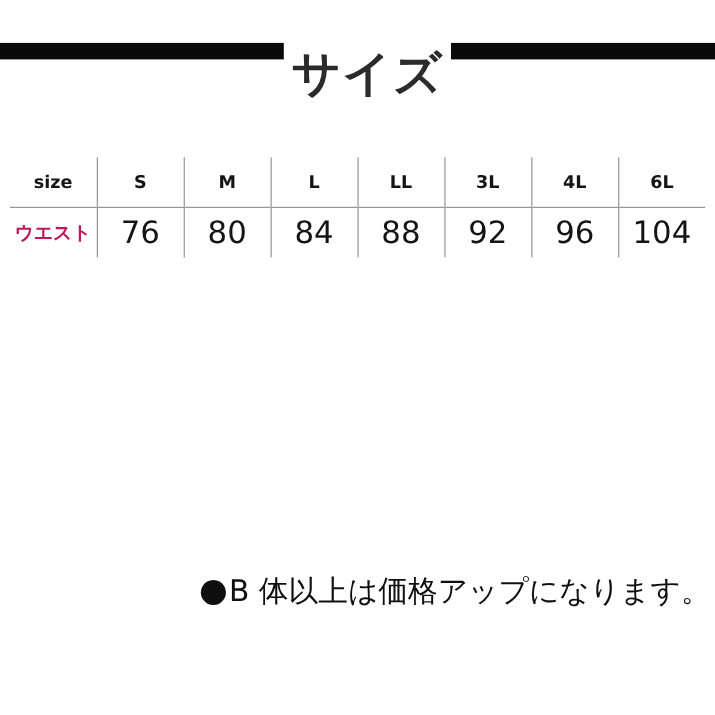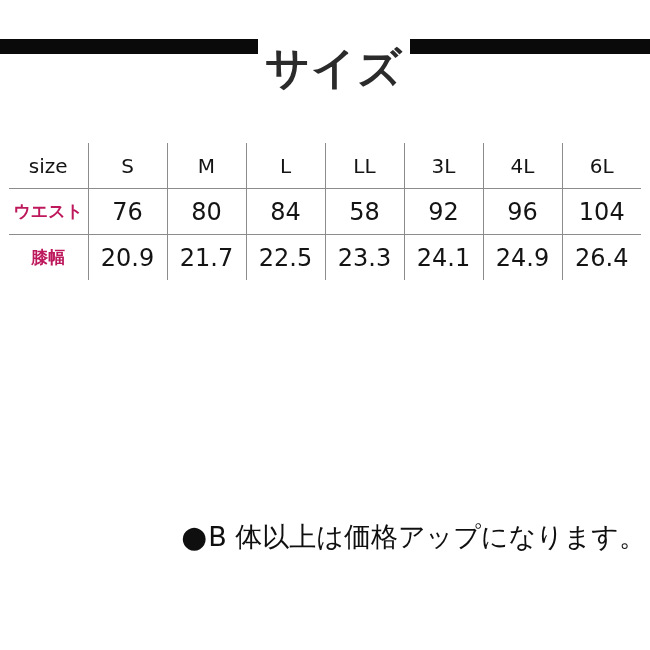--- a/index.html
+++ b/index.html
@@ -42,23 +42,23 @@
     table-layout: fixed;
   }
   .label-col { width: 79px; }
   .size-table th, .size-table td {
     height: 45px;
     padding: 0;
     text-align: center;
     vertical-align: middle;
     color: #141414;
   }
-  .size-table th { font-size: 20px; font-weight: normal; }
+  .size-table th { font-size: 16px; font-weight: bold; }
   .size-table td.rowlabel { font-size: 17px; font-weight: bold; color: #be185d; }
-  .size-table td.val { font-size: 24px; font-weight: normal; }
+  .size-table td.val { font-size: 28px; font-weight: normal; }
   .size-table tr > *:not(:first-child) { border-left: 1.5px solid #8c8c8c; }
   .size-table tbody tr:not(:last-child) > * { border-bottom: 1.5px solid #8c8c8c; }
 
   
   .note {
     position: absolute;
     top: 519px;
     right: 4px;
     display: flex;
     align-items: center;
@@ -95,34 +95,24 @@
         <th>LL</th>
         <th>3L</th>
         <th>4L</th>
         <th>6L</th>
       </tr>
       <tr>
         <td class="rowlabel">ウエスト</td>
         <td class="val">76</td>
         <td class="val">80</td>
         <td class="val">84</td>
-        <td class="val">58</td>
+        <td class="val">88</td>
         <td class="val">92</td>
         <td class="val">96</td>
         <td class="val">104</td>
-      </tr>
-      <tr>
-        <td class="rowlabel">膝幅</td>
-        <td class="val">20.9</td>
-        <td class="val">21.7</td>
-        <td class="val">22.5</td>
-        <td class="val">23.3</td>
-        <td class="val">24.1</td>
-        <td class="val">24.9</td>
-        <td class="val">26.4</td>
       </tr>
     </tbody>
 </table>
 
 <div class="note">
   <span class="bullet">●</span>
   <span>B 体以上は価格アップになります。</span>
 </div>
 
 </body></html>

